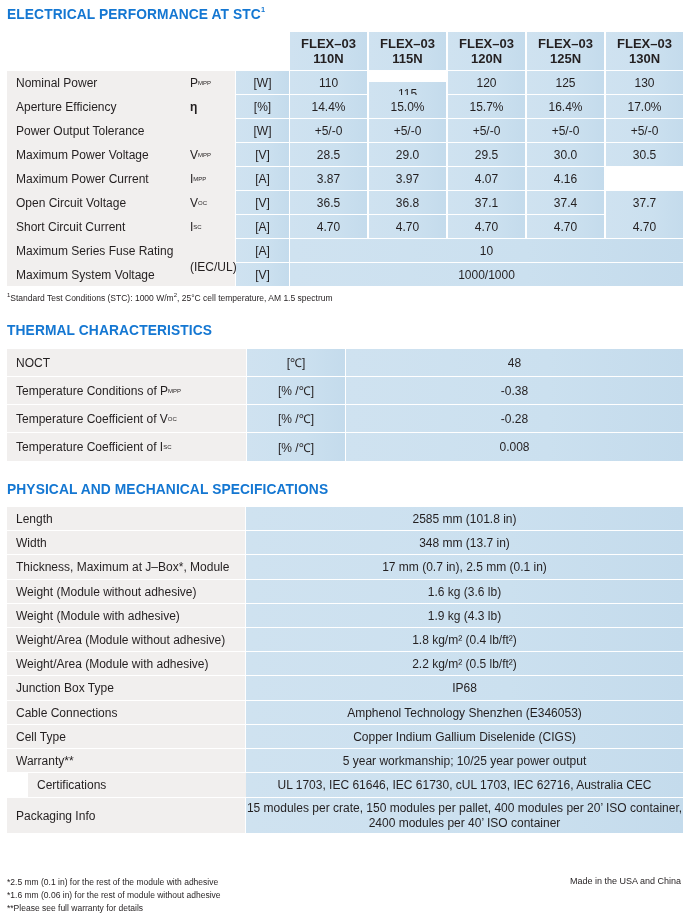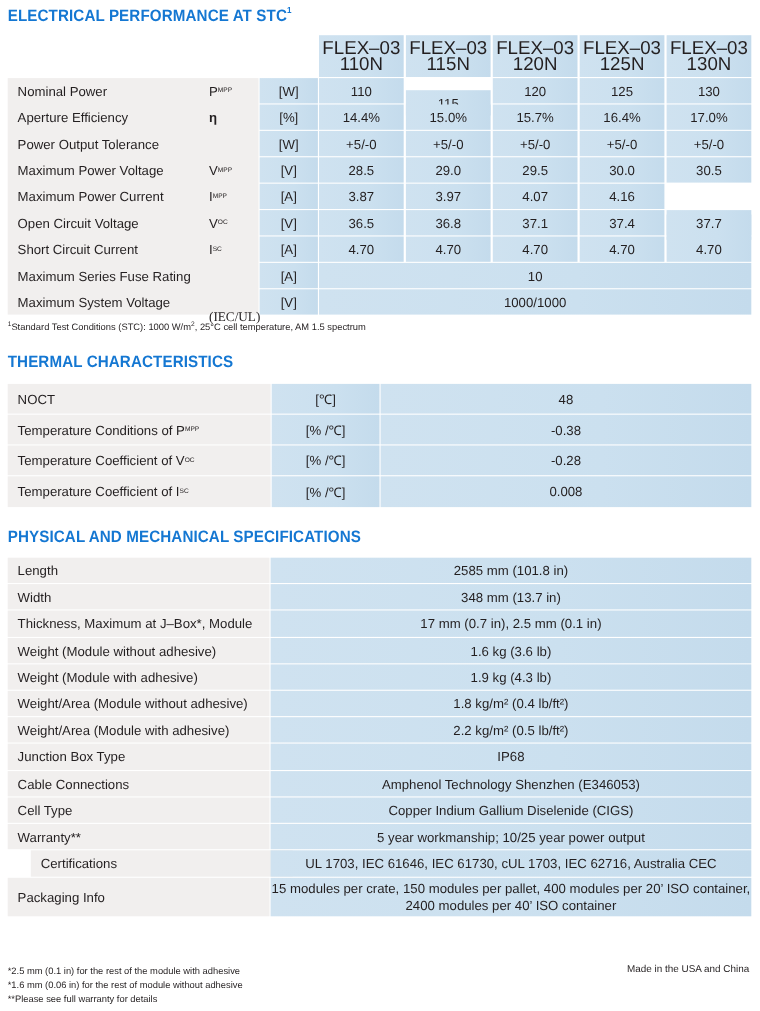--- a/index.html
+++ b/index.html
@@ -15,21 +15,21 @@
   .section-title sup { font-size: 8px; vertical-align: 7px; }
 
   .cell { position: absolute; font-size: 12px; display: flex; align-items: center; white-space: nowrap; }
   .lbl { background: #f1efee; padding-left: 9px; }
   .blue { background: linear-gradient(90deg, #cfe2f0 0%, #cbe0ef 60%, #c4dbec 100%); justify-content: center; text-align: center; }
   .sym { font-size: 12px; }
   .sym sub { font-size: 6px; vertical-align: -3px; }
   .inline-sub { font-size: 6px; vertical-align: -4px; }
   .foot { position: absolute; font-size: 8.5px; color: #231f20; white-space: nowrap; }
   .foot sup { font-size: 6px; vertical-align: 4px; }
-  .hdr { flex-direction: column; line-height: 15px; font-size: 17px; }
+  .hdr { flex-direction: column; line-height: 15px; font-size: 13px; font-weight: bold; }
   .wrap2 { flex-direction: column; line-height: 15px; white-space: nowrap; }
 </style>
 </head>
 <body>
 
 <div class="section-title" style="top:5px;">
   <span>ELECTRICAL PERFORMANCE AT STC</span><sup>1</sup>
 </div>
 
 <div class="cell blue hdr" style="left:290px;top:32px;width:77px;height:38px;">
@@ -132,21 +132,21 @@
 <div class="cell blue" style="left:369px;top:215px;width:77px;height:23px;">4.70</div>
 <div class="cell blue" style="left:448px;top:215px;width:77px;height:23px;">4.70</div>
 <div class="cell blue" style="left:527px;top:215px;width:77px;height:23px;">4.70</div>
 <div class="cell blue" style="left:606px;top:215px;width:77px;height:23px;">4.70</div>
 
 <div class="cell" style="left:16px;top:239px;height:23px;">Maximum Series Fuse Rating</div>
 <div class="cell blue" style="left:236px;top:239px;width:53px;height:23px;">[A]</div>
 <div class="cell blue" style="left:290px;top:239px;width:393px;height:23px;">10</div>
 
 <div class="cell" style="left:16px;top:263px;height:23px;">Maximum System Voltage</div>
-<div class="cell sym" style="left:190px;top:277px;height:23px;font-family:Liberation Serif, serif;">(IEC/UL)</div>
+<div class="cell sym" style="left:190px;top:255px;height:23px;">(IEC/UL)</div>
 <div class="cell blue" style="left:236px;top:263px;width:53px;height:23px;">[V]</div>
 <div class="cell blue" style="left:290px;top:263px;width:393px;height:23px;">1000/1000</div>
 
 <div class="foot" style="left:7px;top:292px;">
   <sup>1</sup><span>Standard Test Conditions (STC): 1000 W/m</span><sup>2</sup><span>, 25°C cell temperature, AM 1.5 spectrum</span>
 </div>
 
 <div class="section-title" style="top:321px;">THERMAL CHARACTERISTICS</div>
 
 <div class="cell lbl" style="left:7px;top:349px;width:239px;height:27px;">NOCT</div>

